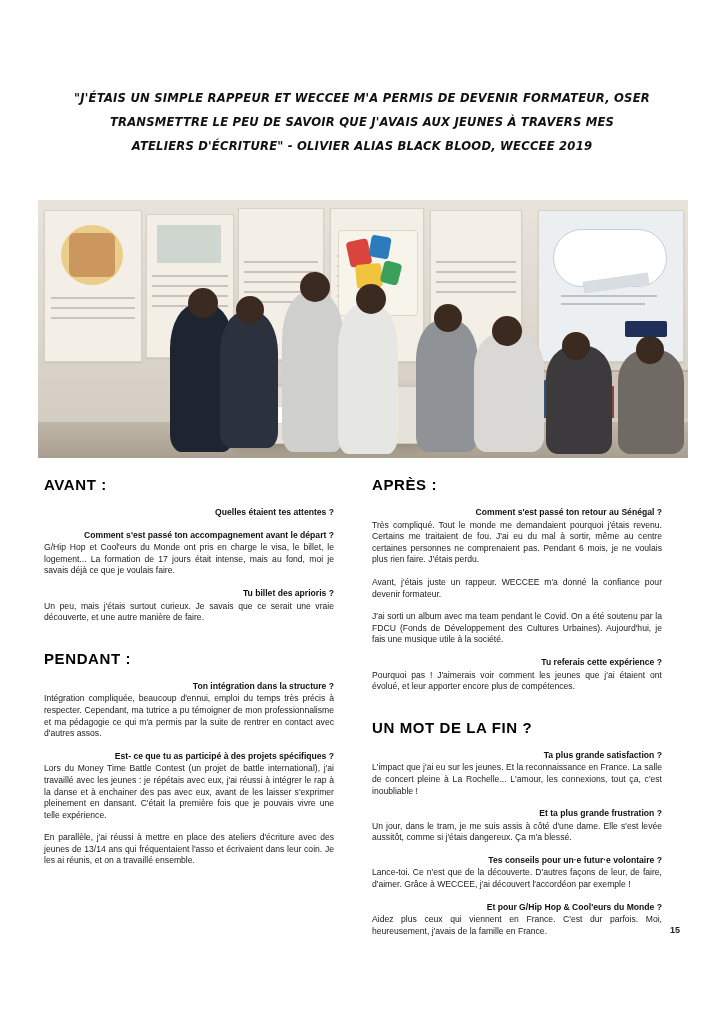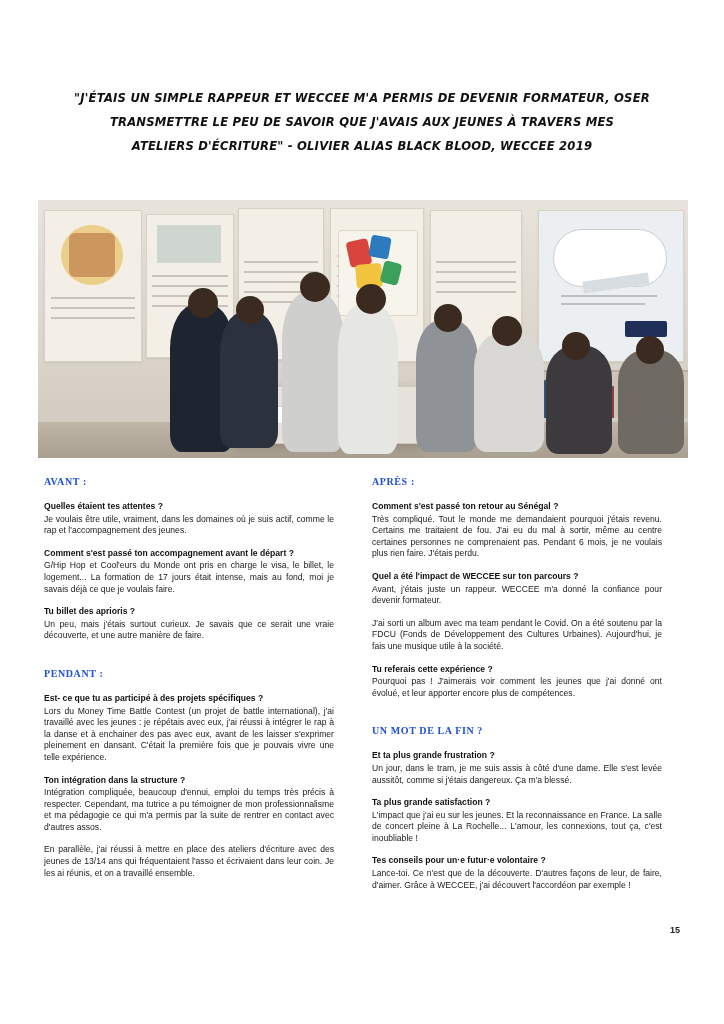--- a/index.html
+++ b/index.html
@@ -108,37 +108,38 @@
   
   .col {
     position: absolute;
     top: 476px;
     width: 290px;
   }
   .col-left { left: 44px; }
   .col-right { left: 372px; }
 
   h2.sec {
-    font-family: Liberation Serif, serif;
+    font-family: Liberation Sans, sans-serif;
     font-weight: bold;
-    font-size: 10px;
+    font-size: 15px;
     letter-spacing: 0.6px;
     margin: 0 0 14px 0;
-    color: #1d4ed8;
+    color: #000000;
     text-transform: uppercase;
   }
   h2.sec.mt { margin-top: 26px; }
 
   .qa { margin-bottom: 11px; }
   .qa .q {
     font-size: 8.6px;
     font-weight: bold;
     line-height: 11.6px;
     margin: 0 0 1px 0;
     color: #111;
+    text-align: right;
   }
   .qa .a {
     font-size: 8.6px;
     line-height: 11.6px;
     margin: 0;
     text-align: justify;
     color: #1a1a1a;
   }
   .a.plain { margin-bottom: 11px; }
 
@@ -259,76 +260,78 @@
       <div class="ph-head" style="left:598px;top:136px;width:28px;height:28px;"></div>
     </div>
   </div>
 
   <div class="col col-left">
 
     <h2 class="sec">Avant :</h2>
 
     <div class="qa">
       <p class="q">Quelles étaient tes attentes ?</p>
-      <p class="a">Je voulais être utile, vraiment, dans les domaines où je suis actif, comme le rap et l'accompagnement des jeunes.</p>
     </div>
     <div class="qa">
       <p class="q">Comment s'est passé ton accompagnement avant le départ ?</p>
       <p class="a">G/Hip Hop et Cool'eurs du Monde ont pris en charge le visa, le billet, le logement... La formation de 17 jours était intense, mais au fond, moi je savais déjà ce que je voulais faire.</p>
     </div>
     <div class="qa">
       <p class="q">Tu billet des aprioris ?</p>
       <p class="a">Un peu, mais j'étais surtout curieux. Je savais que ce serait une vraie découverte, et une autre manière de faire.</p>
     </div>
 
     <h2 class="sec mt">Pendant :</h2>
 
     <div class="qa">
+      <p class="q">Ton intégration dans la structure ?</p>
+      <p class="a">Intégration compliquée, beaucoup d'ennui, emploi du temps très précis à respecter. Cependant, ma tutrice a pu témoigner de mon professionnalisme et ma pédagogie ce qui m'a permis par la suite de rentrer en contact avec d'autres assos.</p>
+    </div>
+    <div class="qa">
       <p class="q">Est- ce que tu as participé à des projets spécifiques ?</p>
       <p class="a">Lors du Money Time Battle Contest (un projet de battle international), j'ai travaillé avec les jeunes : je répétais avec eux, j'ai réussi à intégrer le rap à la danse et à enchainer des pas avec eux, avant de les laisser s'exprimer pleinement en dansant. C'était la première fois que je pouvais vivre une telle expérience.</p>
     </div>
     <div class="qa">
-      <p class="q">Ton intégration dans la structure ?</p>
-      <p class="a">Intégration compliquée, beaucoup d'ennui, emploi du temps très précis à respecter. Cependant, ma tutrice a pu témoigner de mon professionnalisme et ma pédagogie ce qui m'a permis par la suite de rentrer en contact avec d'autres assos.</p>
-    </div>
-    <div class="qa">
       <p class="a plain">En parallèle, j'ai réussi à mettre en place des ateliers d'écriture avec des jeunes de 13/14 ans qui fréquentaient l'asso et écrivaient dans leur coin. Je les ai réunis, et on a travaillé ensemble.</p>
     </div>
   </div>
 
   <div class="col col-right">
 
     <h2 class="sec">Après :</h2>
 
     <div class="qa">
       <p class="q">Comment s'est passé ton retour au Sénégal ?</p>
       <p class="a">Très compliqué. Tout le monde me demandaient pourquoi j'étais revenu. Certains me traitaient de fou. J'ai eu du mal à sortir, même au centre certaines personnes ne comprenaient pas. Pendant 6 mois, je ne voulais plus rien faire. J'étais perdu.</p>
     </div>
     <div class="qa">
-      <p class="q">Quel a été l'impact de WECCEE sur ton parcours ?</p>
       <p class="a">Avant, j'étais juste un rappeur. WECCEE m'a donné la confiance pour devenir formateur.</p>
     </div>
     <div class="qa">
       <p class="a">J'ai sorti un album avec ma team pendant le Covid. On a été soutenu par la FDCU (Fonds de Développement des Cultures Urbaines). Aujourd'hui, je fais une musique utile à la société.</p>
     </div>
     <div class="qa">
       <p class="q">Tu referais cette expérience ?</p>
-      <p class="a">Pourquoi pas ! J'aimerais voir comment les jeunes que j'ai donné ont évolué, et leur apporter encore plus de compétences.</p>
+      <p class="a">Pourquoi pas ! J'aimerais voir comment les jeunes que j'ai étaient ont évolué, et leur apporter encore plus de compétences.</p>
     </div>
 
     <h2 class="sec mt">Un mot de la fin ?</h2>
 
+    <div class="qa">
+      <p class="q">Ta plus grande satisfaction ?</p>
+      <p class="a">L'impact que j'ai eu sur les jeunes. Et la reconnaissance en France. La salle de concert pleine à La Rochelle... L'amour, les connexions, tout ça, c'est inoubliable !</p>
+    </div>
     <div class="qa">
       <p class="q">Et ta plus grande frustration ?</p>
       <p class="a">Un jour, dans le tram, je me suis assis à côté d'une dame. Elle s'est levée aussitôt, comme si j'étais dangereux. Ça m'a blessé.</p>
     </div>
     <div class="qa">
-      <p class="q">Ta plus grande satisfaction ?</p>
-      <p class="a">L'impact que j'ai eu sur les jeunes. Et la reconnaissance en France. La salle de concert pleine à La Rochelle... L'amour, les connexions, tout ça, c'est inoubliable !</p>
-    </div>
-    <div class="qa">
       <p class="q">Tes conseils pour un·e futur·e volontaire ?</p>
       <p class="a">Lance-toi. Ce n'est que de la découverte. D'autres façons de leur, de faire, d'aimer. Grâce à WECCEE, j'ai découvert l'accordéon par exemple !</p>
     </div>
+    <div class="qa">
+      <p class="q">Et pour G/Hip Hop &amp; Cool'eurs du Monde ?</p>
+      <p class="a">Aidez plus ceux qui viennent en France. C'est dur parfois. Moi, heureusement, j'avais de la famille en France.</p>
+    </div>
   </div>
 
   <div class="pagenum">15</div>
 </div>
 
 </body></html>

